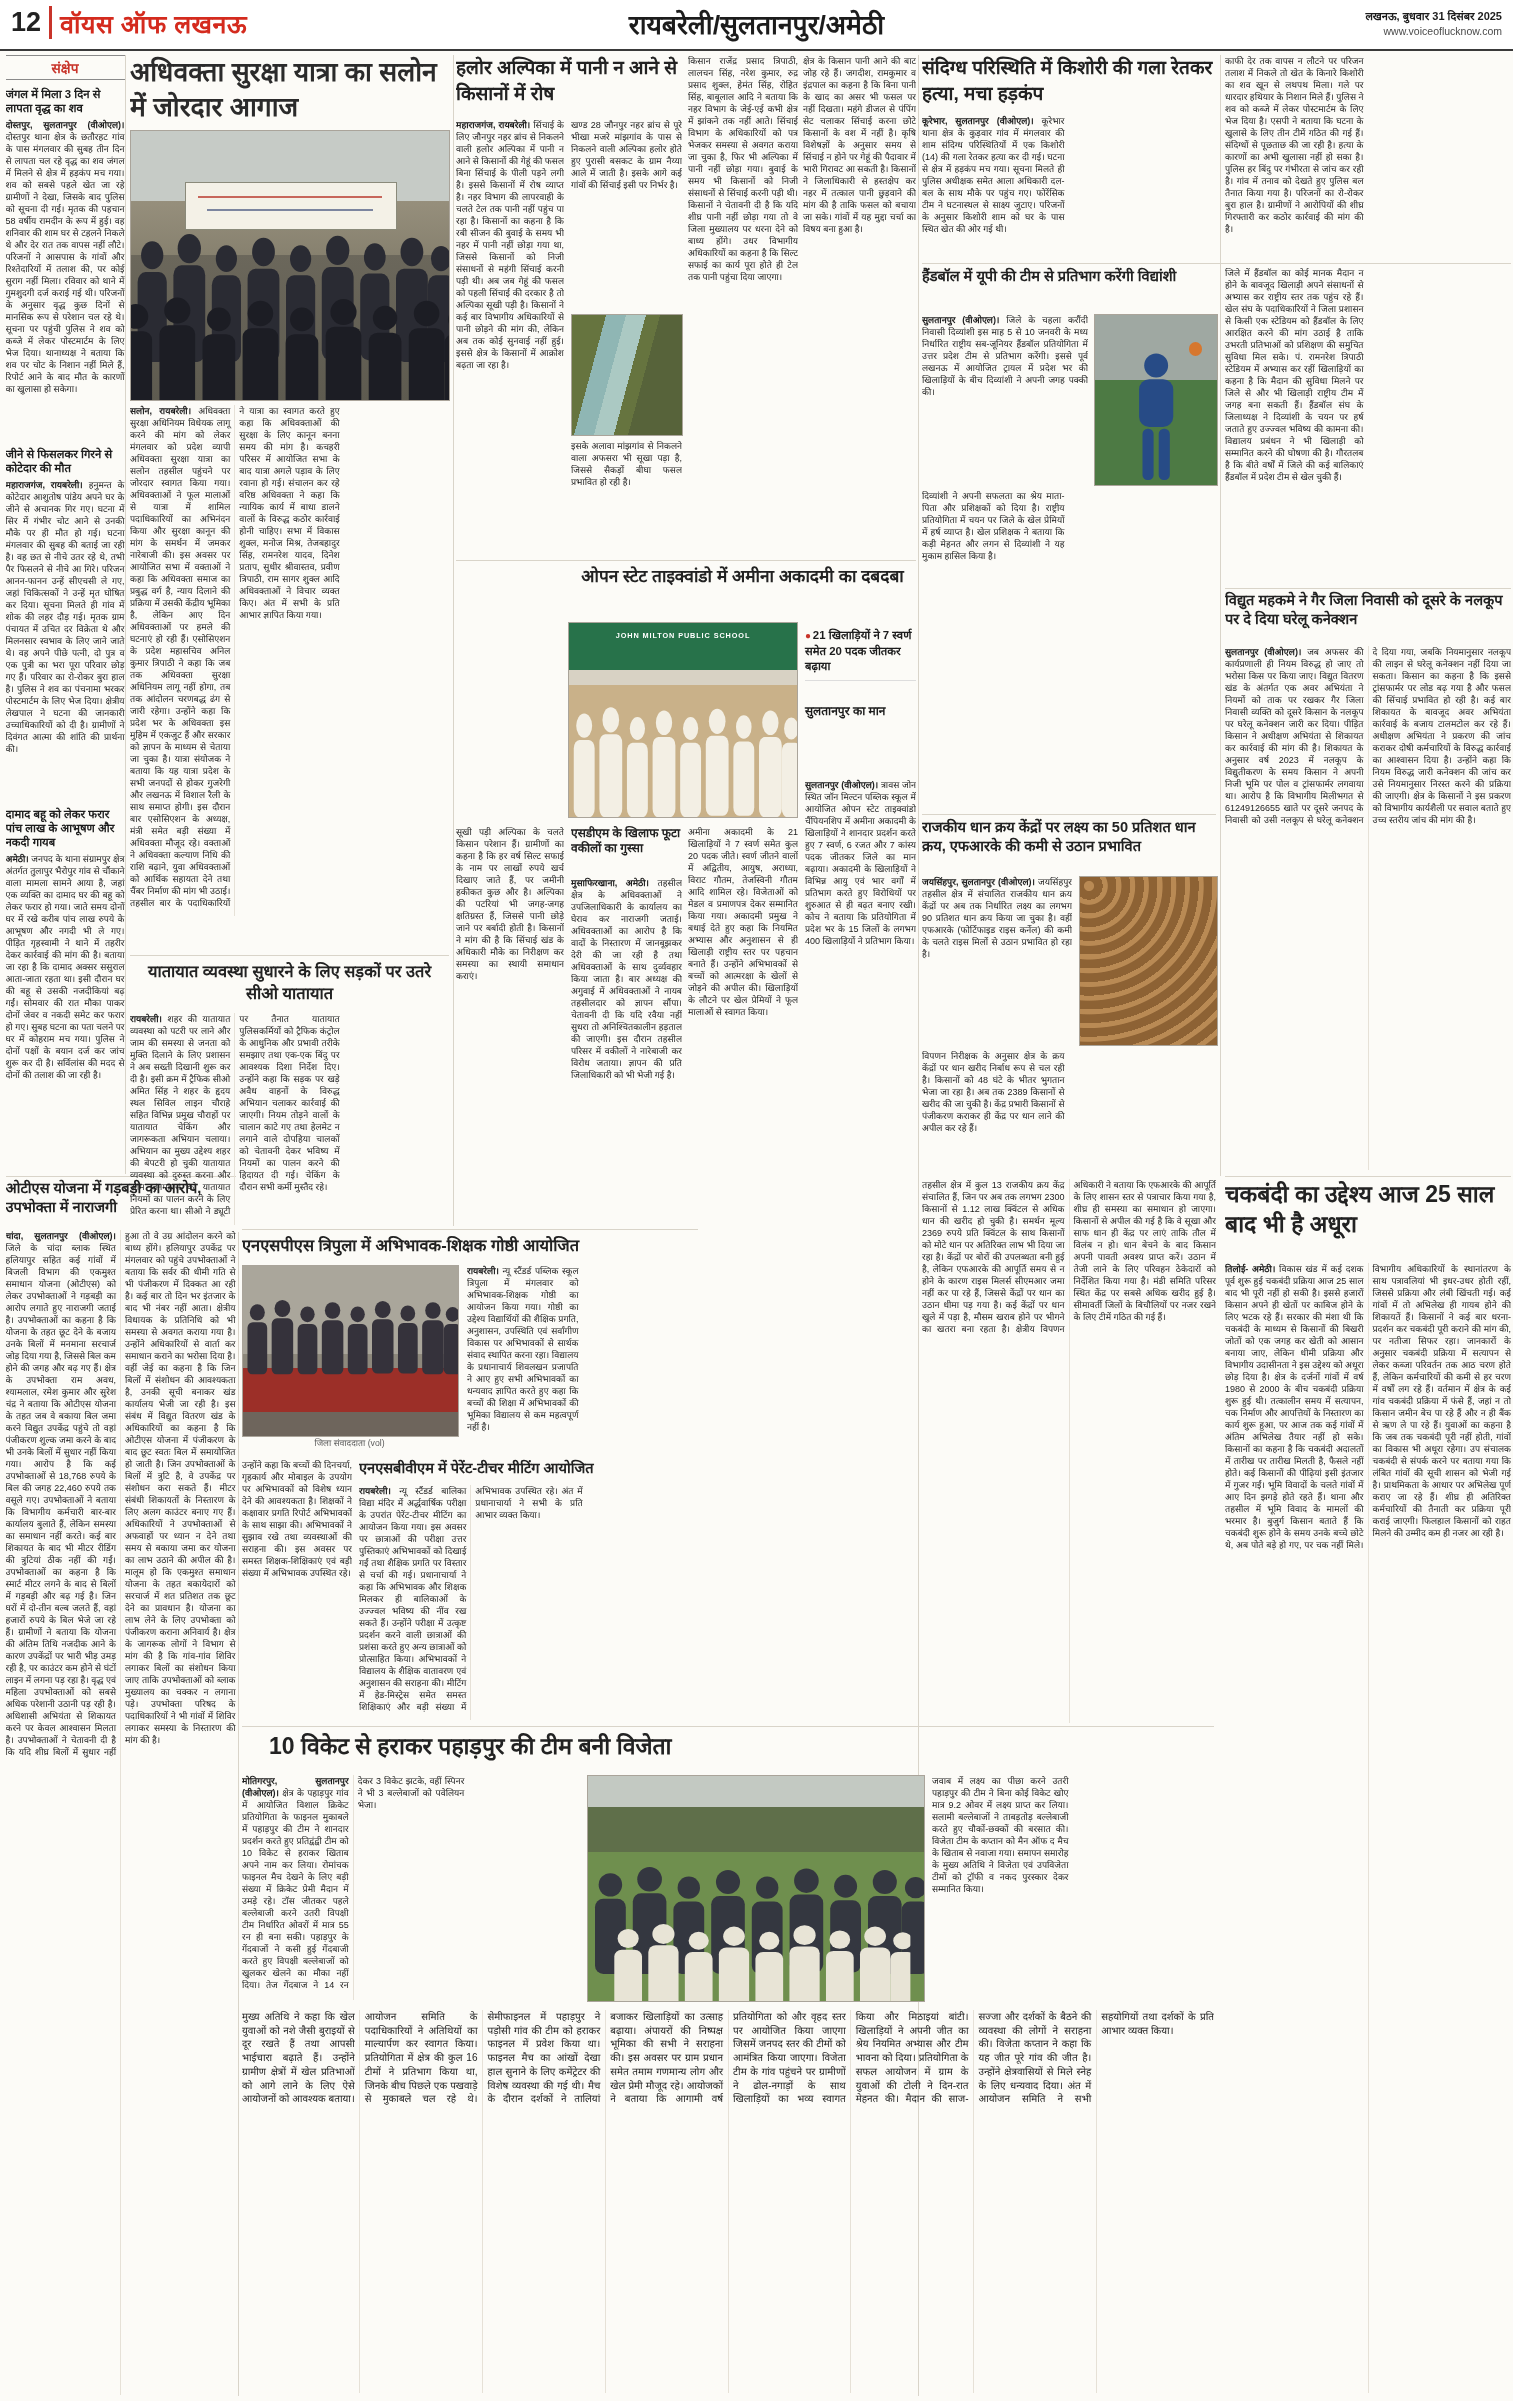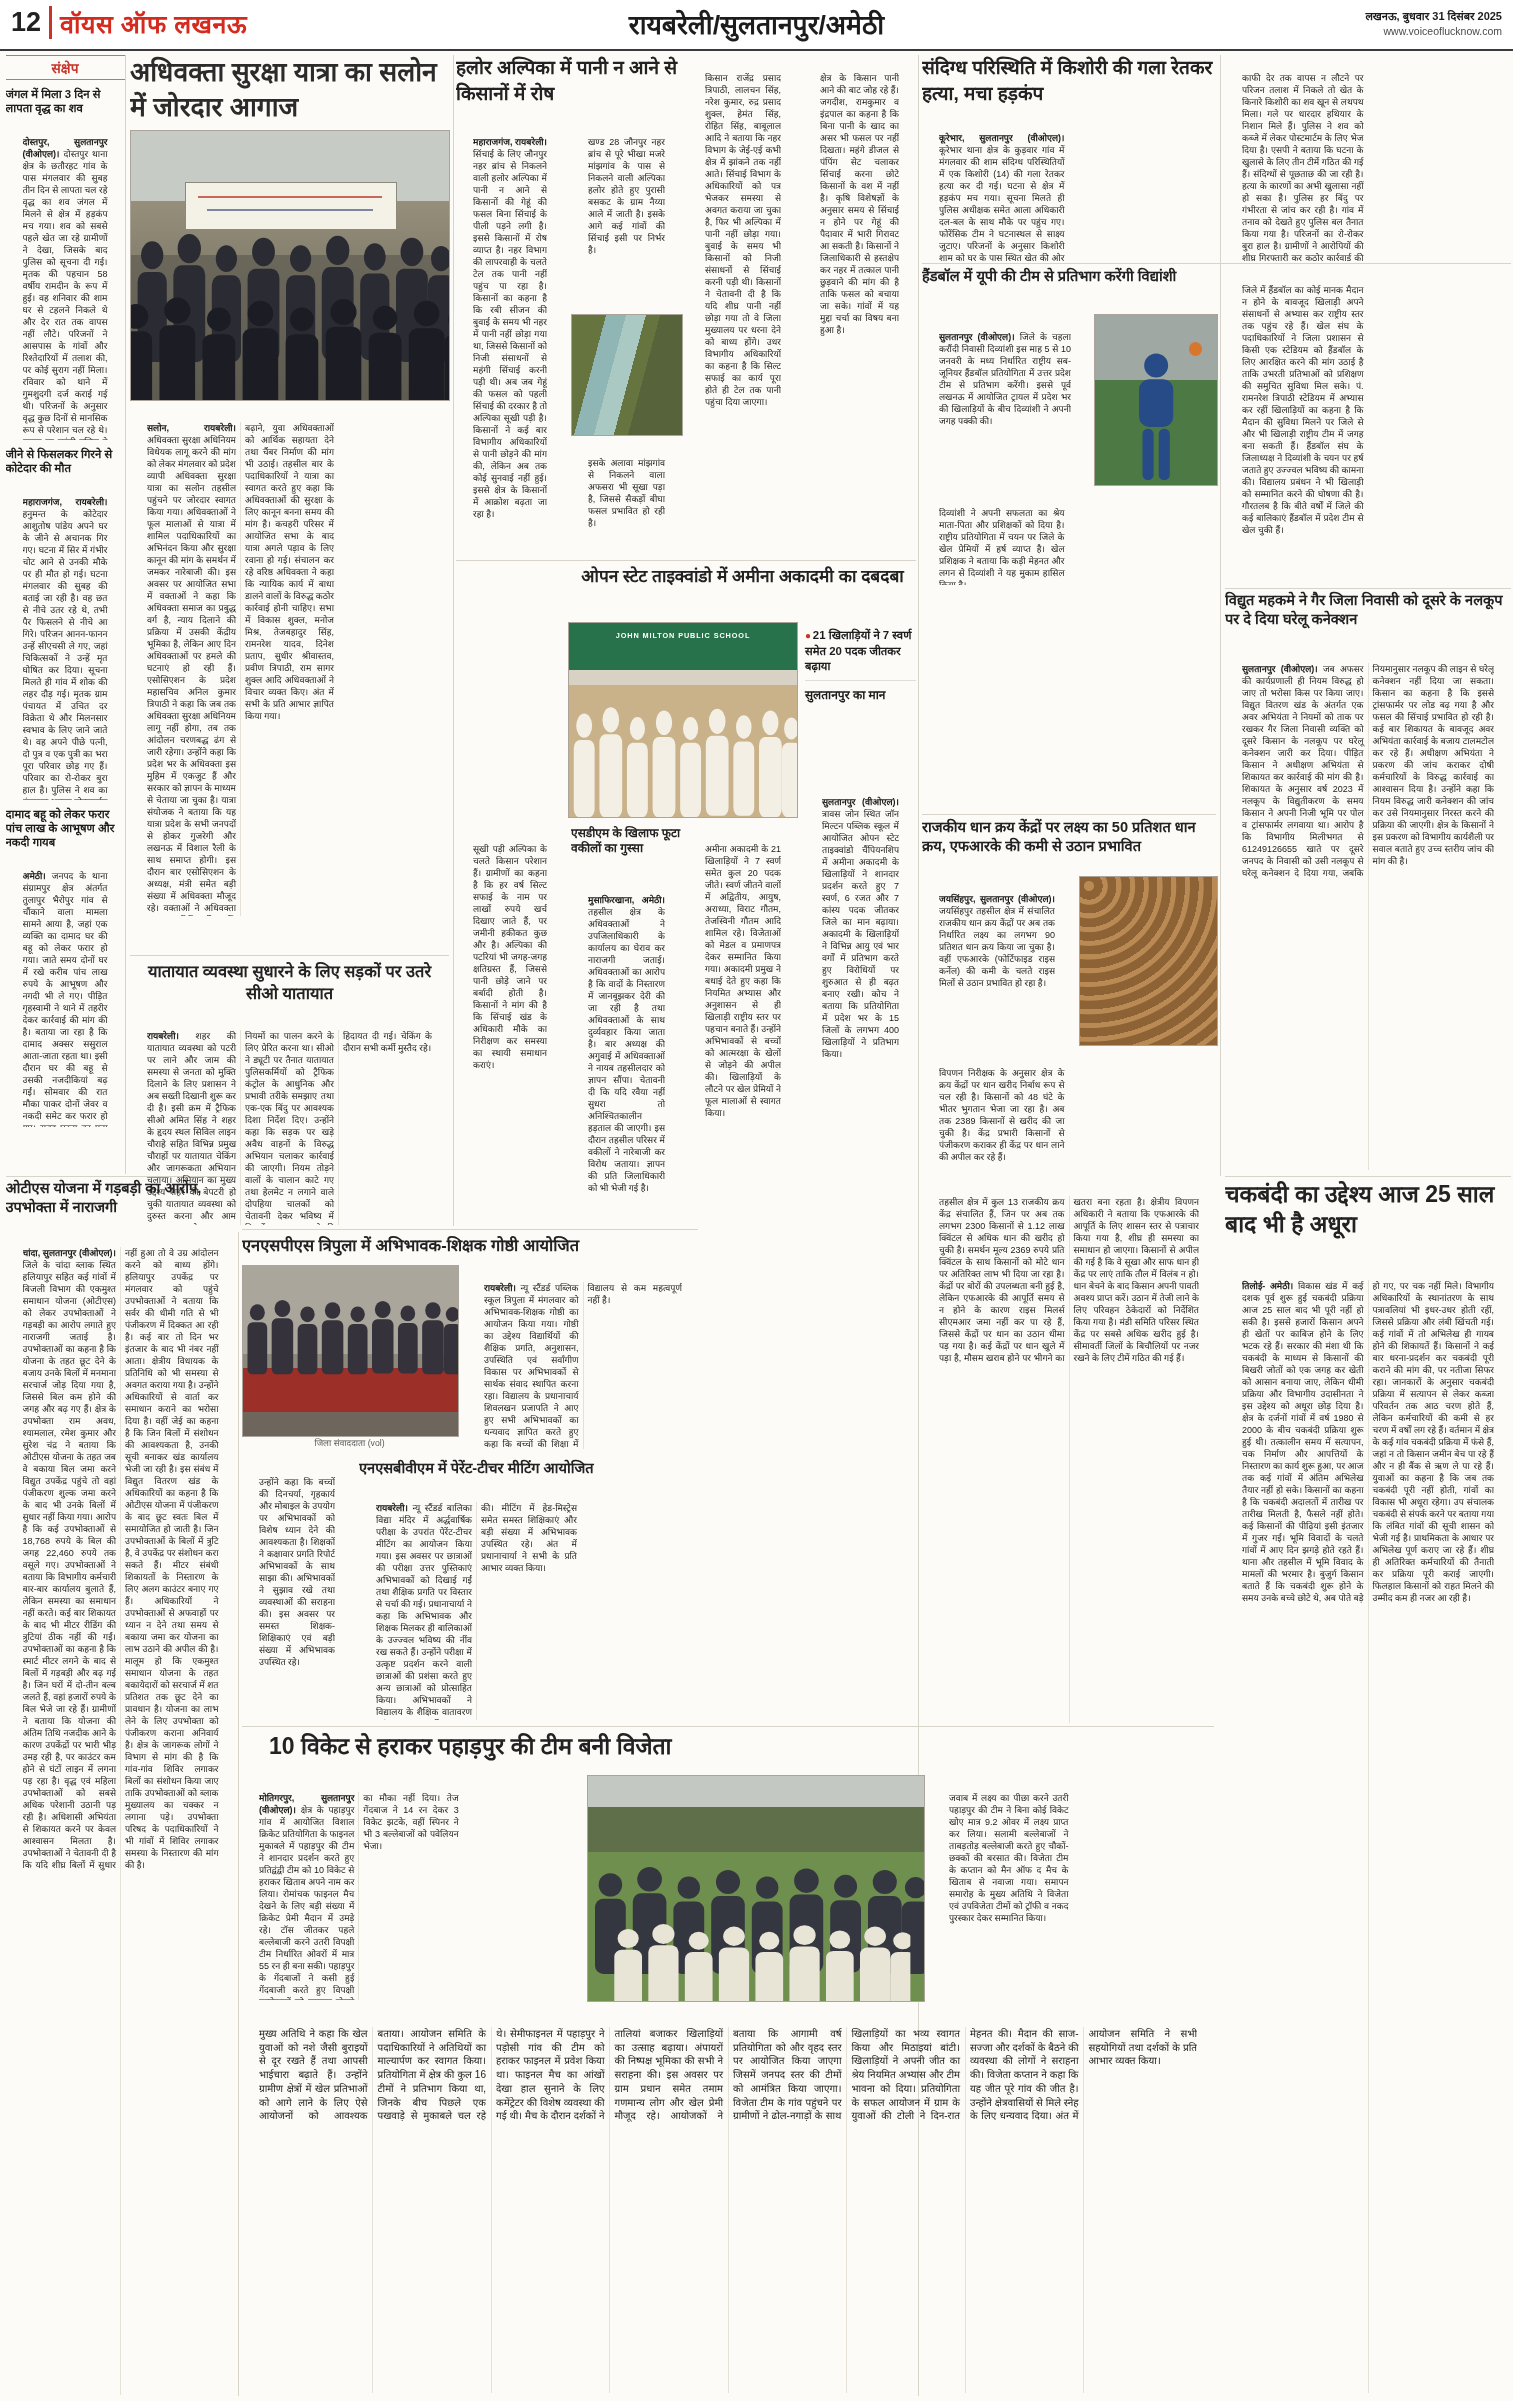--- a/index.html
+++ b/index.html
@@ -21,40 +21,40 @@
   .hl-main{font-size:26.5px;line-height:35px;color:#2b2b2b}
   .hl-xl{font-size:23px;line-height:30px}
   .hl-lg{font-size:19px;line-height:25.6px}
   .hl-md{font-size:16.4px;line-height:22px}
   .hl-tk{font-size:17.3px;line-height:24px;text-align:center}
   .hl-sm{font-size:14.6px;line-height:19px}
   .hl-xs{font-size:12px;line-height:14.6px}
   .center{text-align:center}
   
   .txt{overflow:hidden}
-  .bt{font-size:9px;line-height:12px;text-align:justify;margin:17px;height:100%;overflow:hidden}
+  .bt{font-size:9px;line-height:12px;text-align:justify;margin:0;height:100%;overflow:hidden}
   .bt-lg{font-size:10px;line-height:13.7px}
   .c2{column-count:2;column-gap:9px;column-fill:auto;column-rule:0.9px solid #e6e1d7}
   .c3{column-count:3;column-gap:9px;column-fill:auto;column-rule:0.9px solid #e6e1d7}
   .c8{column-count:8;column-gap:10px;column-fill:balance;column-rule:0.9px solid #e6e1d7}
   .bal{column-fill:balance}
   .dl{font-weight:700}
   
   .kicker{border-top:1.8px solid #8a8a8a;border-bottom:1.8px solid #8a8a8a;color:#c8342a;
           font-weight:800;font-size:13.7px;text-align:center;padding:1.8px 0;margin:0 0 6.4px 0}
   .bh{font-weight:700;font-size:11.4px;line-height:14px;margin:7.3px 0 3.7px 0}
   
   .vr{position:absolute;width:0.9px;background:#d9d4c9}
   .hr{position:absolute;height:0.9px;background:#d9d4c9}
   
   .photo{position:absolute;overflow:hidden;background:#b3ac9e;border:0.9px solid #aaa49a}
   .cap{font-size:8.7px;color:#5a5a5a;text-align:center;overflow:hidden}
   .bullet{font-size:11.4px;line-height:15.5px;font-weight:700;margin:0 0 5.5px 0}
   .dot{color:#c8342a;font-size:10px;margin-right:1.8px}
-  .bullet-sub{font-size:12px;font-weight:700;margin:0;border-top:0.9px solid #ddd;padding-top:5px}
+  .bullet-sub{font-size:12px;font-weight:700;margin:0;border-top:0.9px solid #ddd;padding-top:21px}
   .banner-txt{position:absolute;left:0;top:4%;width:100%;text-align:center;color:#fff;
               font-size:7.3px;letter-spacing:0.9px;font-weight:700}
 </style>
 </head>
 <body>
 
 <svg width="0" height="0" style="position:absolute" aria-hidden="true">
   <defs>
     <symbol id="crowd" viewBox="0 0 120 42" preserveAspectRatio="none">
       <g fill="currentColor">

